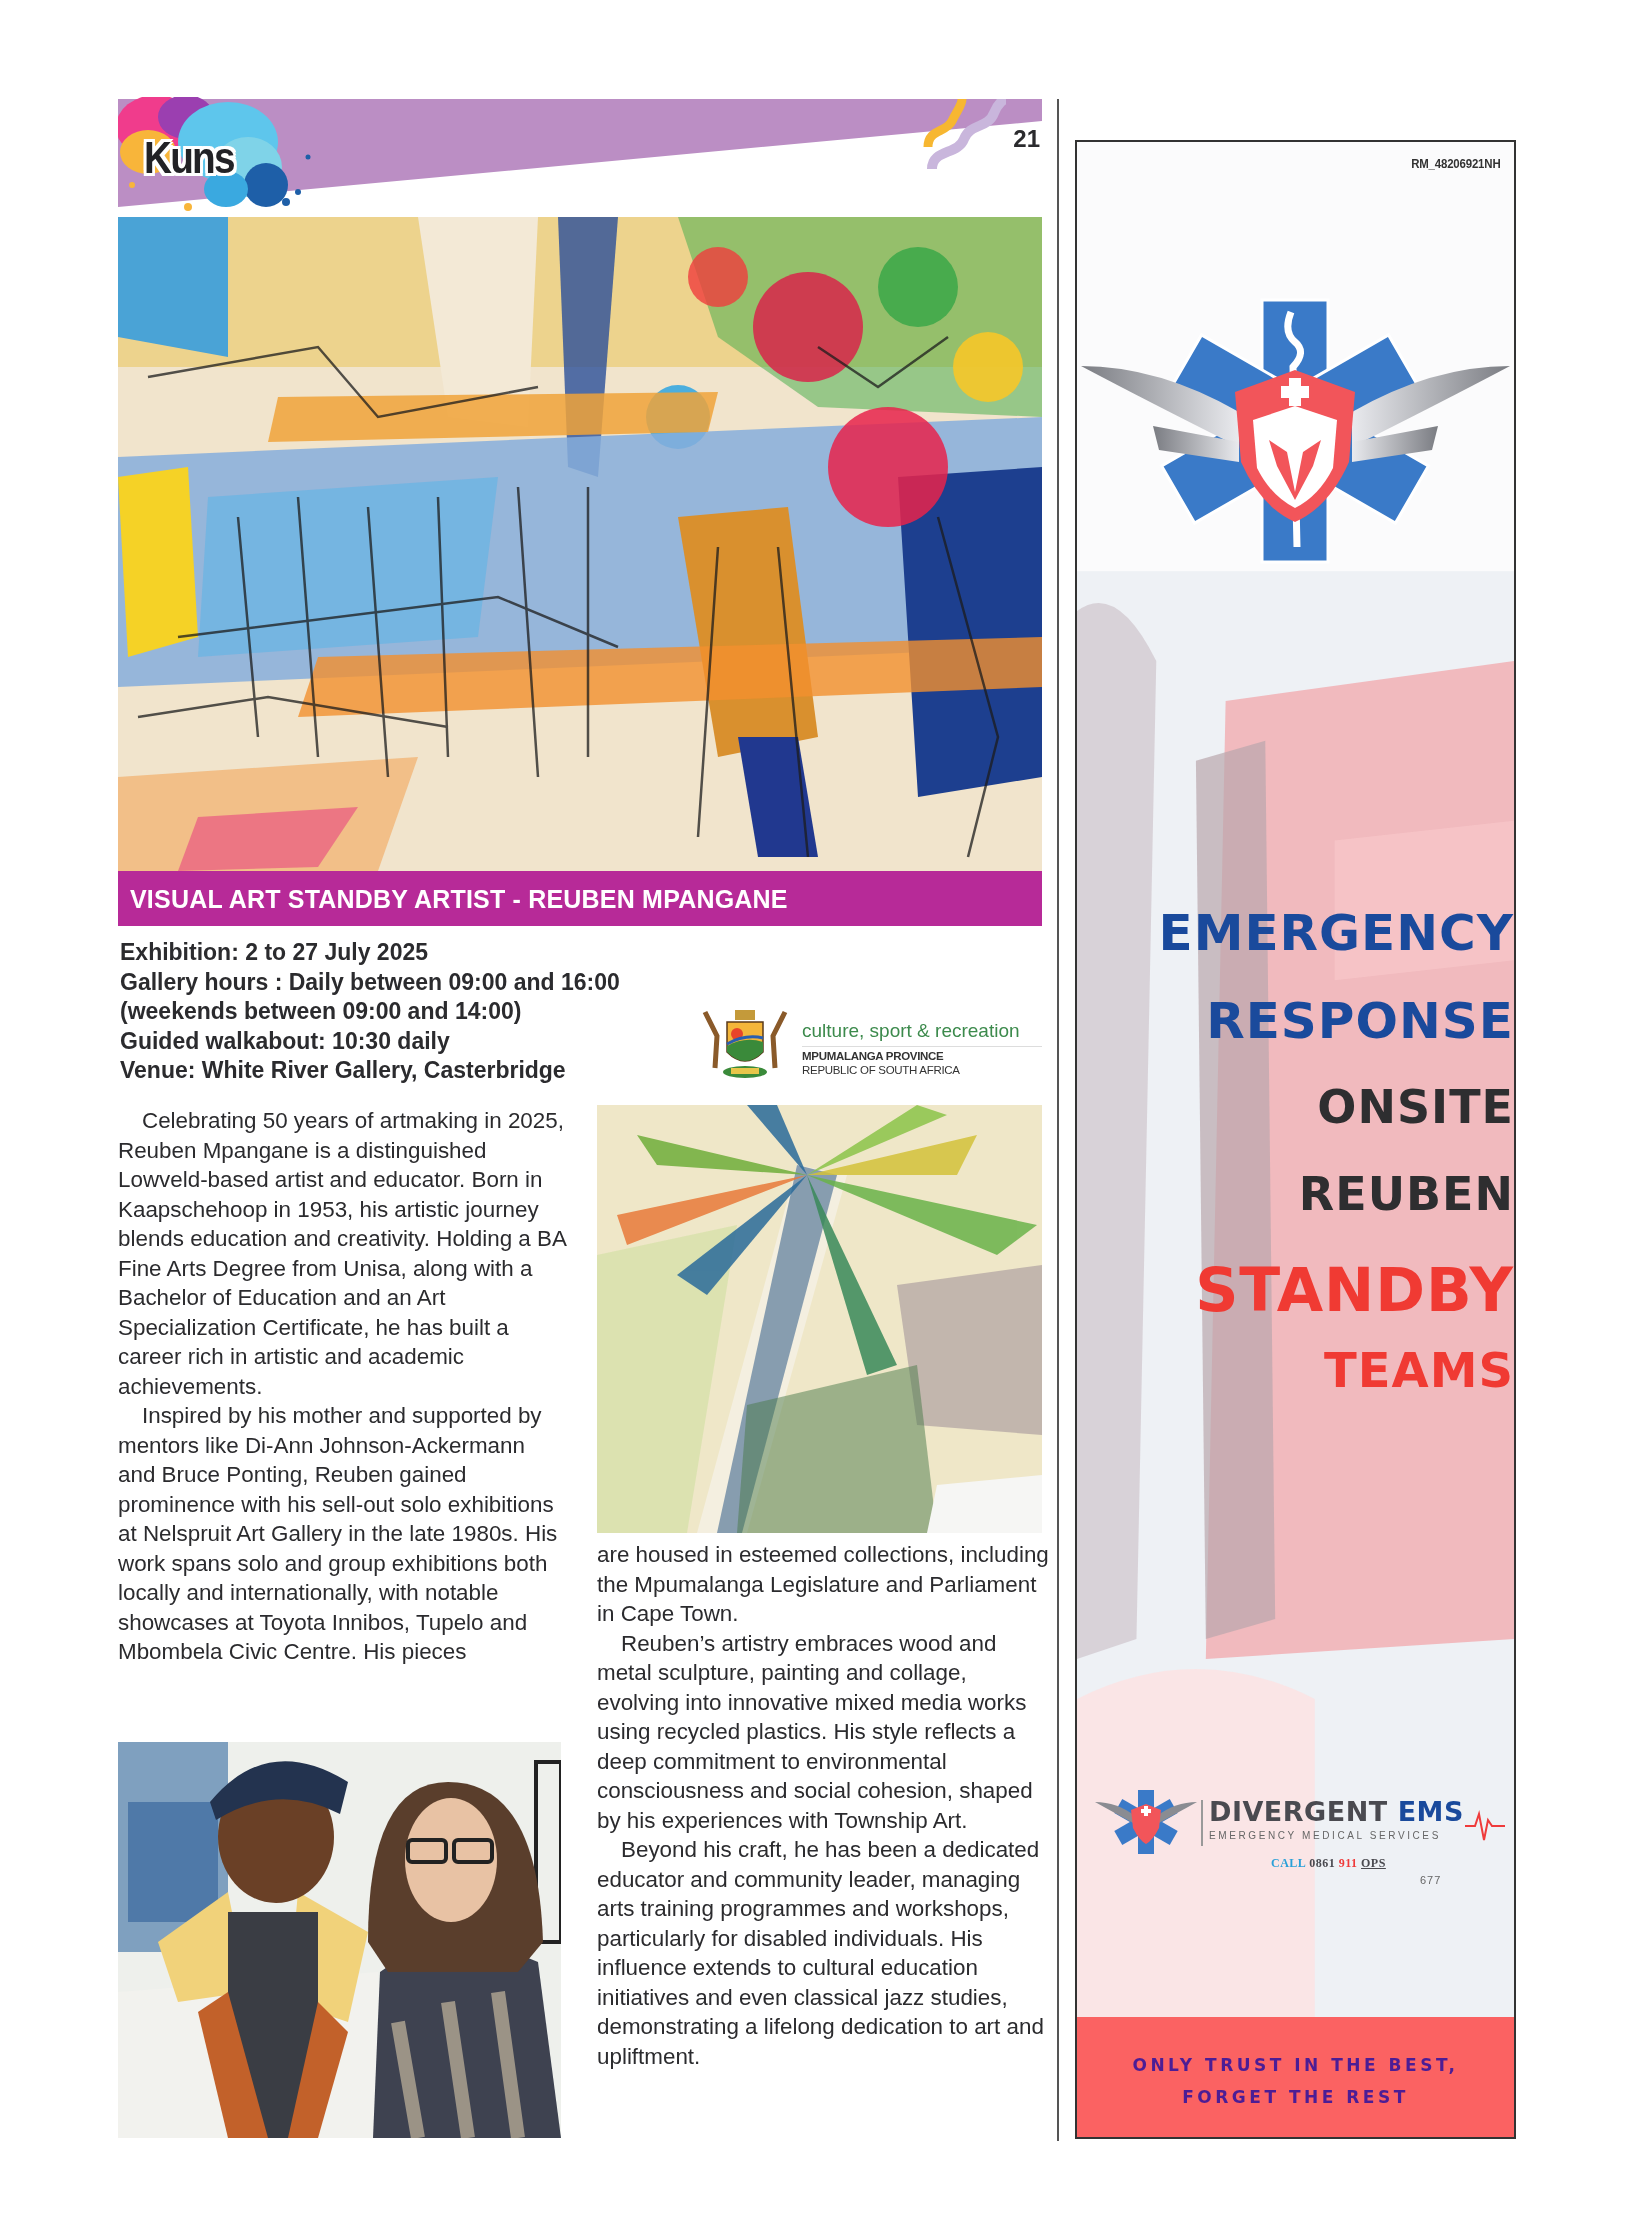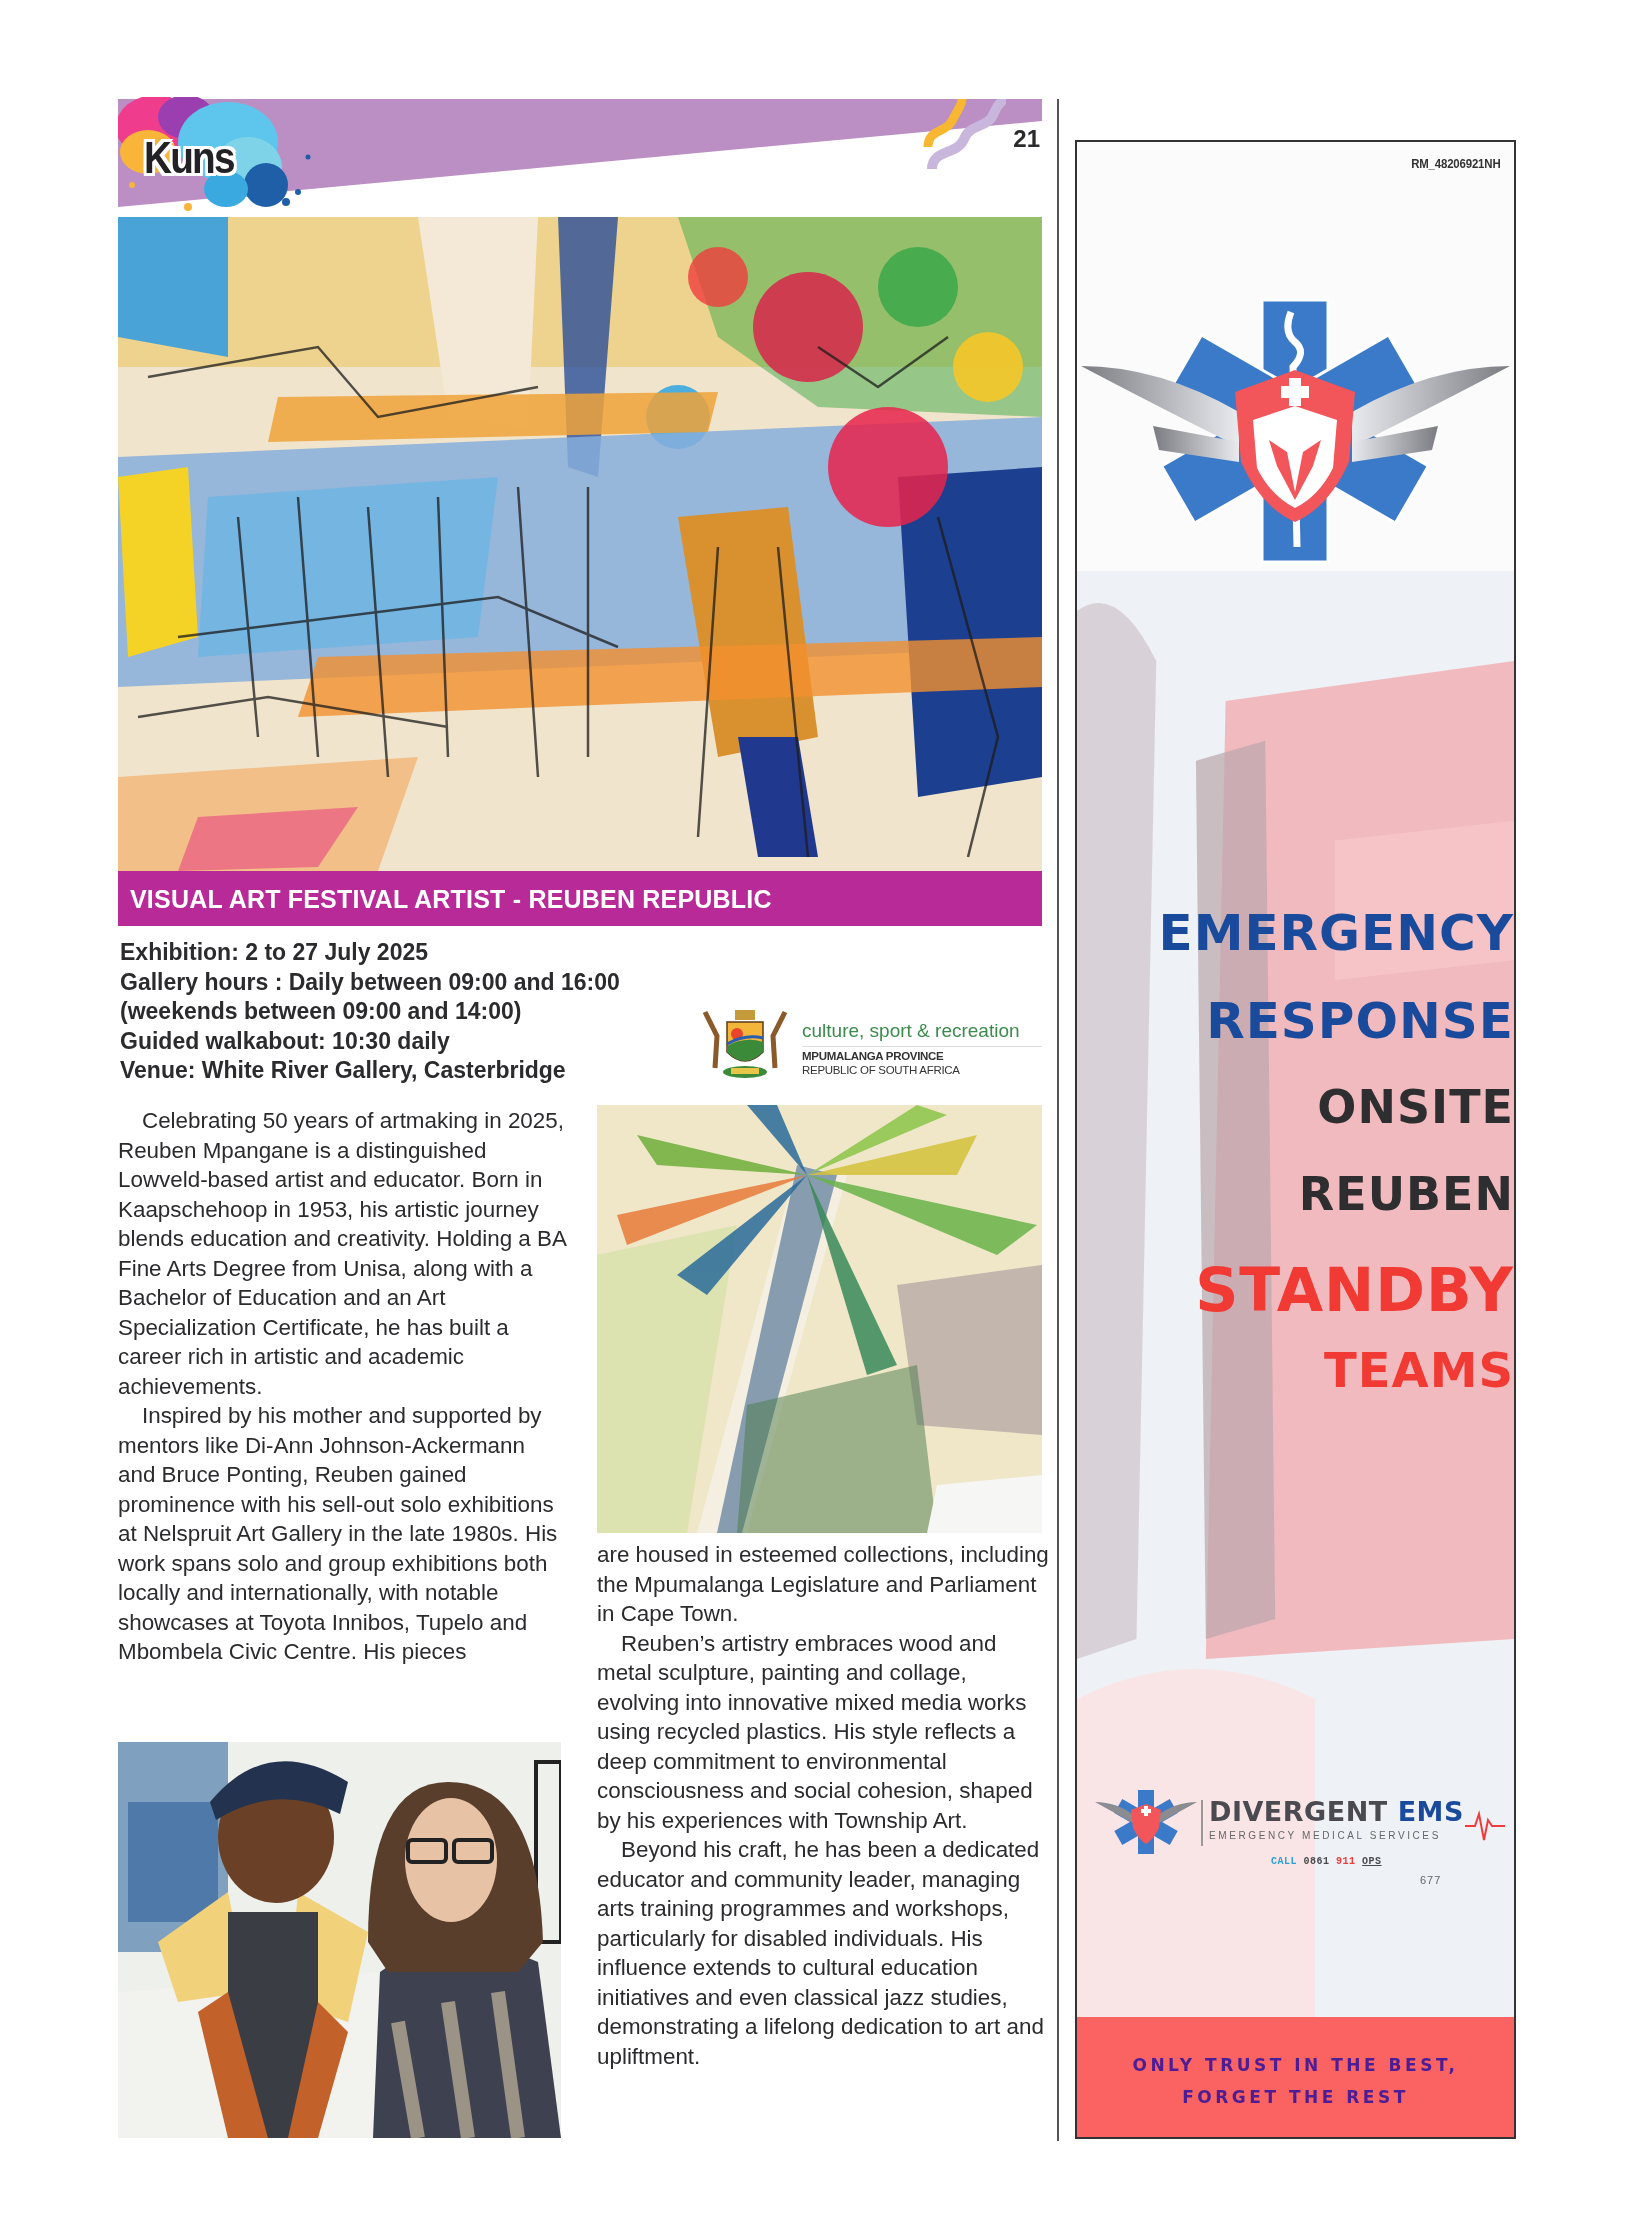--- a/index.html
+++ b/index.html
@@ -54,21 +54,21 @@
   .hl-4 { top: 1025px; font-size: 46px; color: #2e2e30; }
   .hl-5 { top: 1113px; font-size: 60px; color: #f03a33; }
   .hl-6 { top: 1200px; font-size: 48px; color: #f03a33; }
   .brand { position: absolute; left: 18px; top: 1640px; width: 410px; height: 100px; }
   .brand .mini-logo { position: absolute; left: 0; top: 0; width: 102px; height: 80px; }
   .brand .vbar { position: absolute; left: 106px; top: 18px; width: 2px; height: 46px; background: #999; }
   .brand .brand-name { position: absolute; left: 114px; top: 14px; font-family: "DejaVu Sans", sans-serif; font-weight: bold; font-size: 27px; color: #4a4a50; white-space: nowrap; letter-spacing: 0.5px; }
   .brand .brand-name .ems { color: #1a4a9c; }
   .brand .tagline { position: absolute; left: 114px; top: 48px; font-size: 10px; color: #666; letter-spacing: 2.6px; white-space: nowrap; }
   .brand .pulse { position: absolute; left: 370px; top: 24px; width: 40px; height: 40px; }
-  .brand .call { position: absolute; left: 176px; top: 74px; font-family: Liberation Mono, monospace; font-weight: bold; font-size: 10px; white-space: nowrap; letter-spacing: 0.5px; }
+  .brand .call { position: absolute; left: 176px; top: 74px; font-family: Liberation Serif, serif; font-weight: bold; font-size: 12px; white-space: nowrap; letter-spacing: 0.5px; }
   .brand .call .c1 { color: #2aa0d8; }
   .brand .call .c2 { color: #4a4a50; }
   .brand .call .c3 { color: #ef3b3b; }
   .brand .call .c4 { color: #4a4a50; text-decoration: underline; }
   .brand .ext { position: absolute; left: 325px; top: 92px; font-size: 11px; color: #666; letter-spacing: 1px; }
   .ad-footer { position: absolute; left: 0; bottom: 0; width: 100%; height: 120px; background: #fb6262; }
   .ad-footer .line { position: absolute; left: 0; width: 100%; text-align: center; color: #4c1d95; font-family: "DejaVu Sans", sans-serif; font-weight: bold; font-size: 17px; letter-spacing: 3.5px; }
   .ad-footer .l1 { top: 38px; }
   .ad-footer .l2 { top: 70px; }
 </style>
@@ -132,21 +132,21 @@
       <path d="M120,300 L140,520 M180,280 L200,540 M250,290 L270,560 M320,280 L330,540 M400,270 L420,560 M470,270 L470,540"></path>
       <path d="M60,420 L380,380 L500,430"></path>
       <path d="M600,330 L580,620 M660,330 L690,640"></path>
       <path d="M700,130 L760,170 L830,120"></path>
       <path d="M20,500 L150,480 L330,510"></path>
       <path d="M820,300 L880,520 L850,640"></path>
     </g>
   </svg>
 </div>
 <div class="caption-bar">
-  <div class="caption-text">VISUAL ART FESTIVAL ARTIST - REUBEN REPUBLIC</div>
+  <div class="caption-text">VISUAL ART STANDBY ARTIST - REUBEN MPANGANE</div>
 </div>
 
 <div class="details">
   <div class="line">Exhibition: 2 to 27 July 2025</div>
   <div class="line">Gallery hours : Daily between 09:00 and 16:00</div>
   <div class="line">(weekends between 09:00 and 14:00)</div>
   <div class="line">Guided walkabout: 10:30 daily</div>
   <div class="line">Venue: White River Gallery, Casterbridge</div>
 </div>
 

